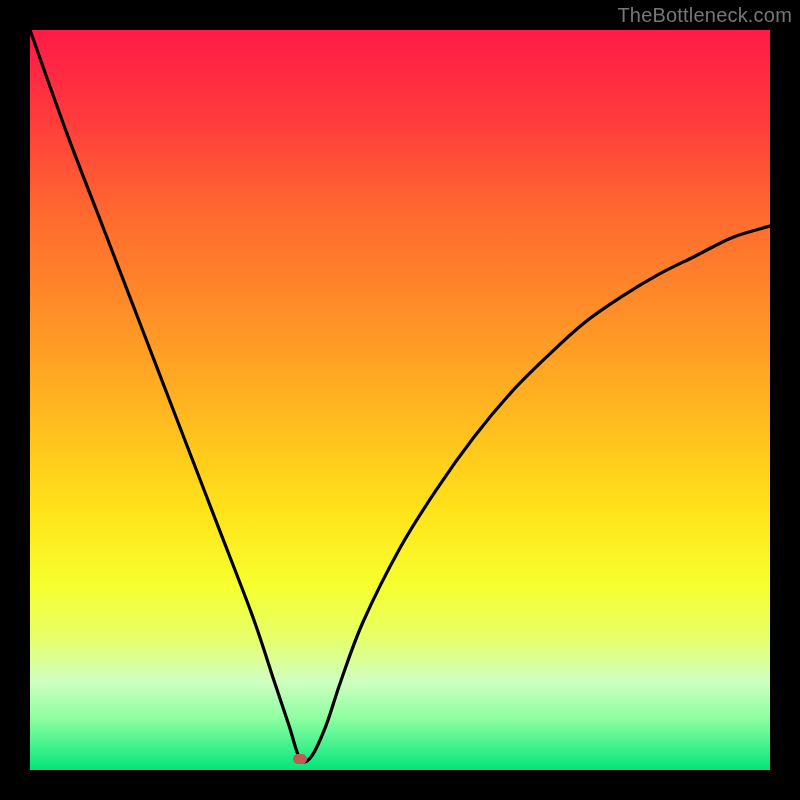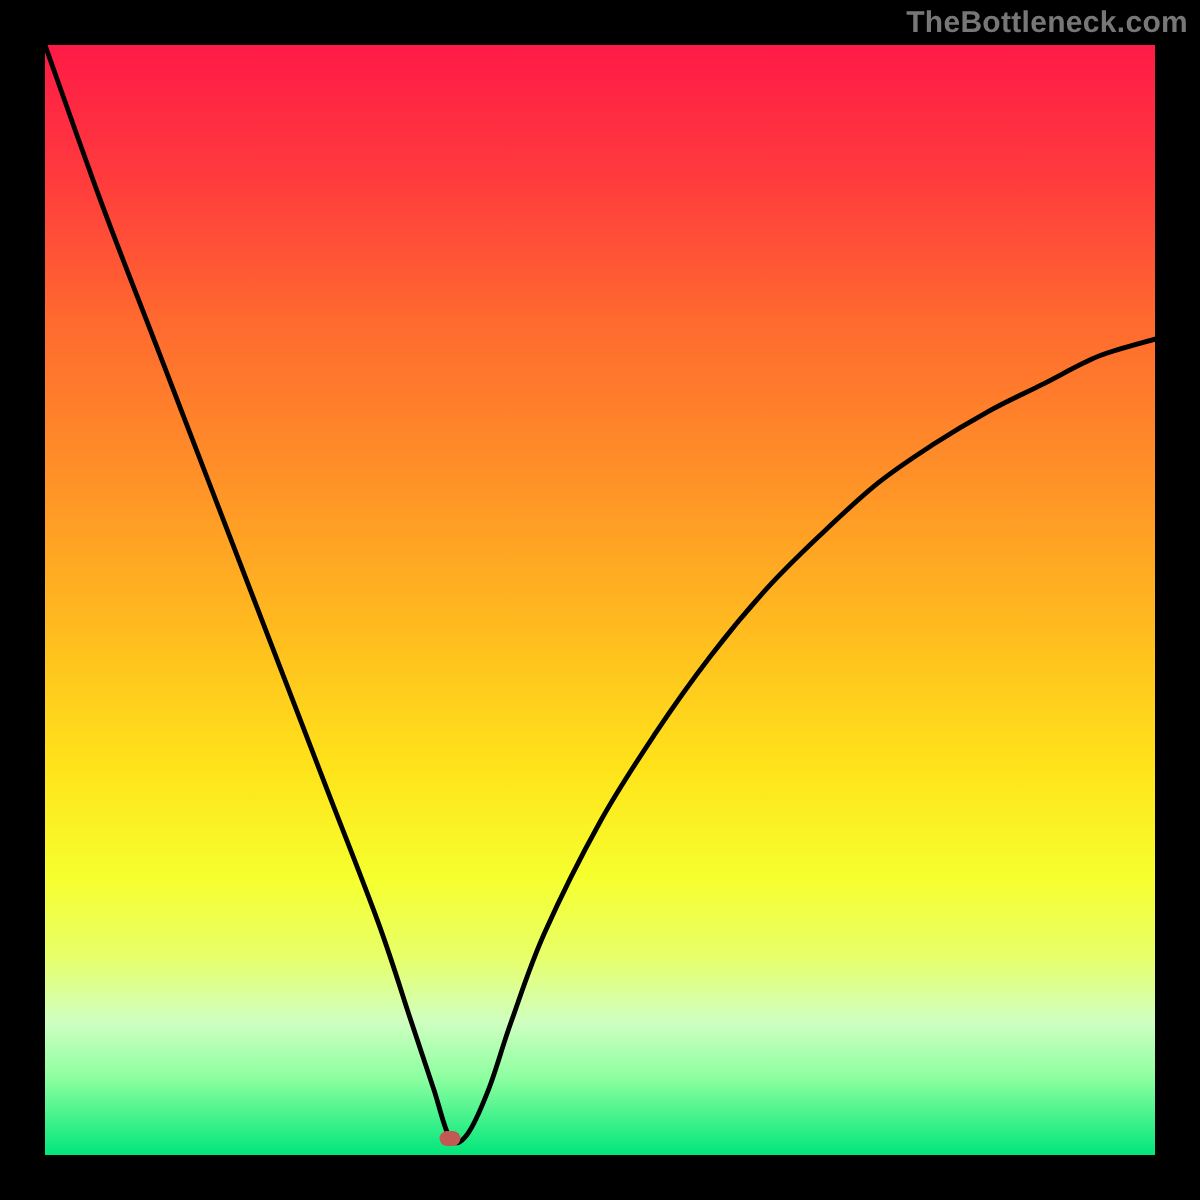--- a/index.html
+++ b/index.html
@@ -51,21 +51,21 @@
     border-radius: 5px;
     background: #c15a52;
     transform: translate(-50%, -50%);
   }
   .watermark {
     position: absolute;
     top: 4px;
     right: 8px;
     color: #777;
     font-size: 20px;
-    font-weight: 700;
+    font-weight: 400;
     letter-spacing: 0.2px;
     user-select: none;
   }
 </style>
 </head>
 <body>
 
 <div class="outer">
   <div class="plot">
     <svg class="curve" viewBox="0 0 740 740" preserveAspectRatio="none">

